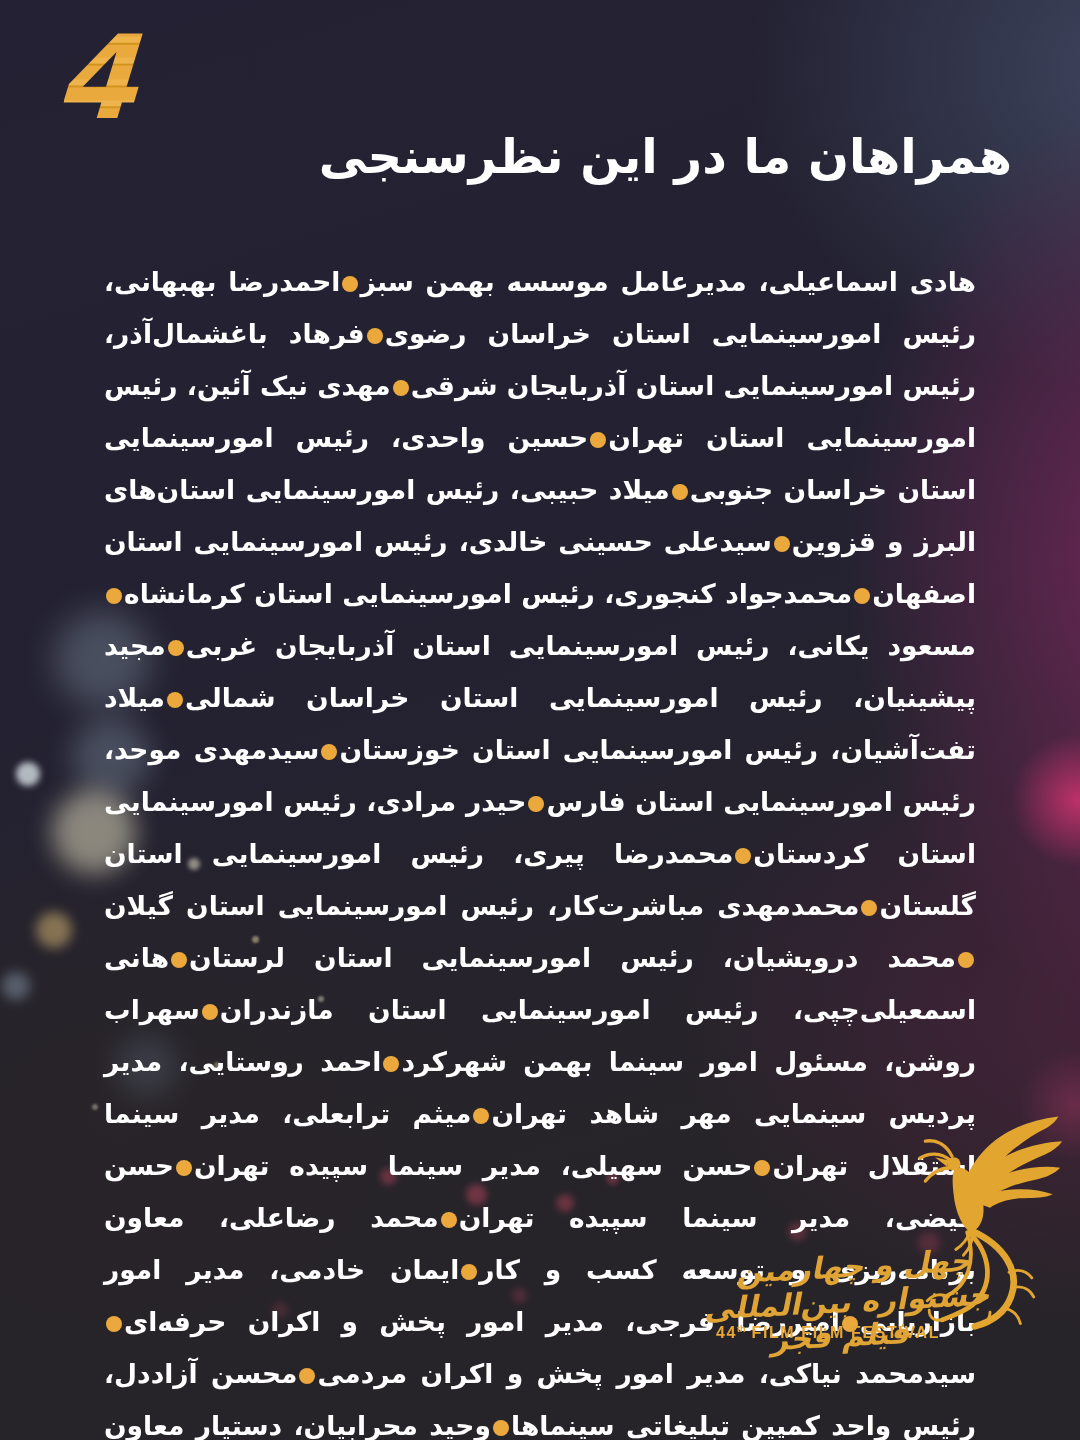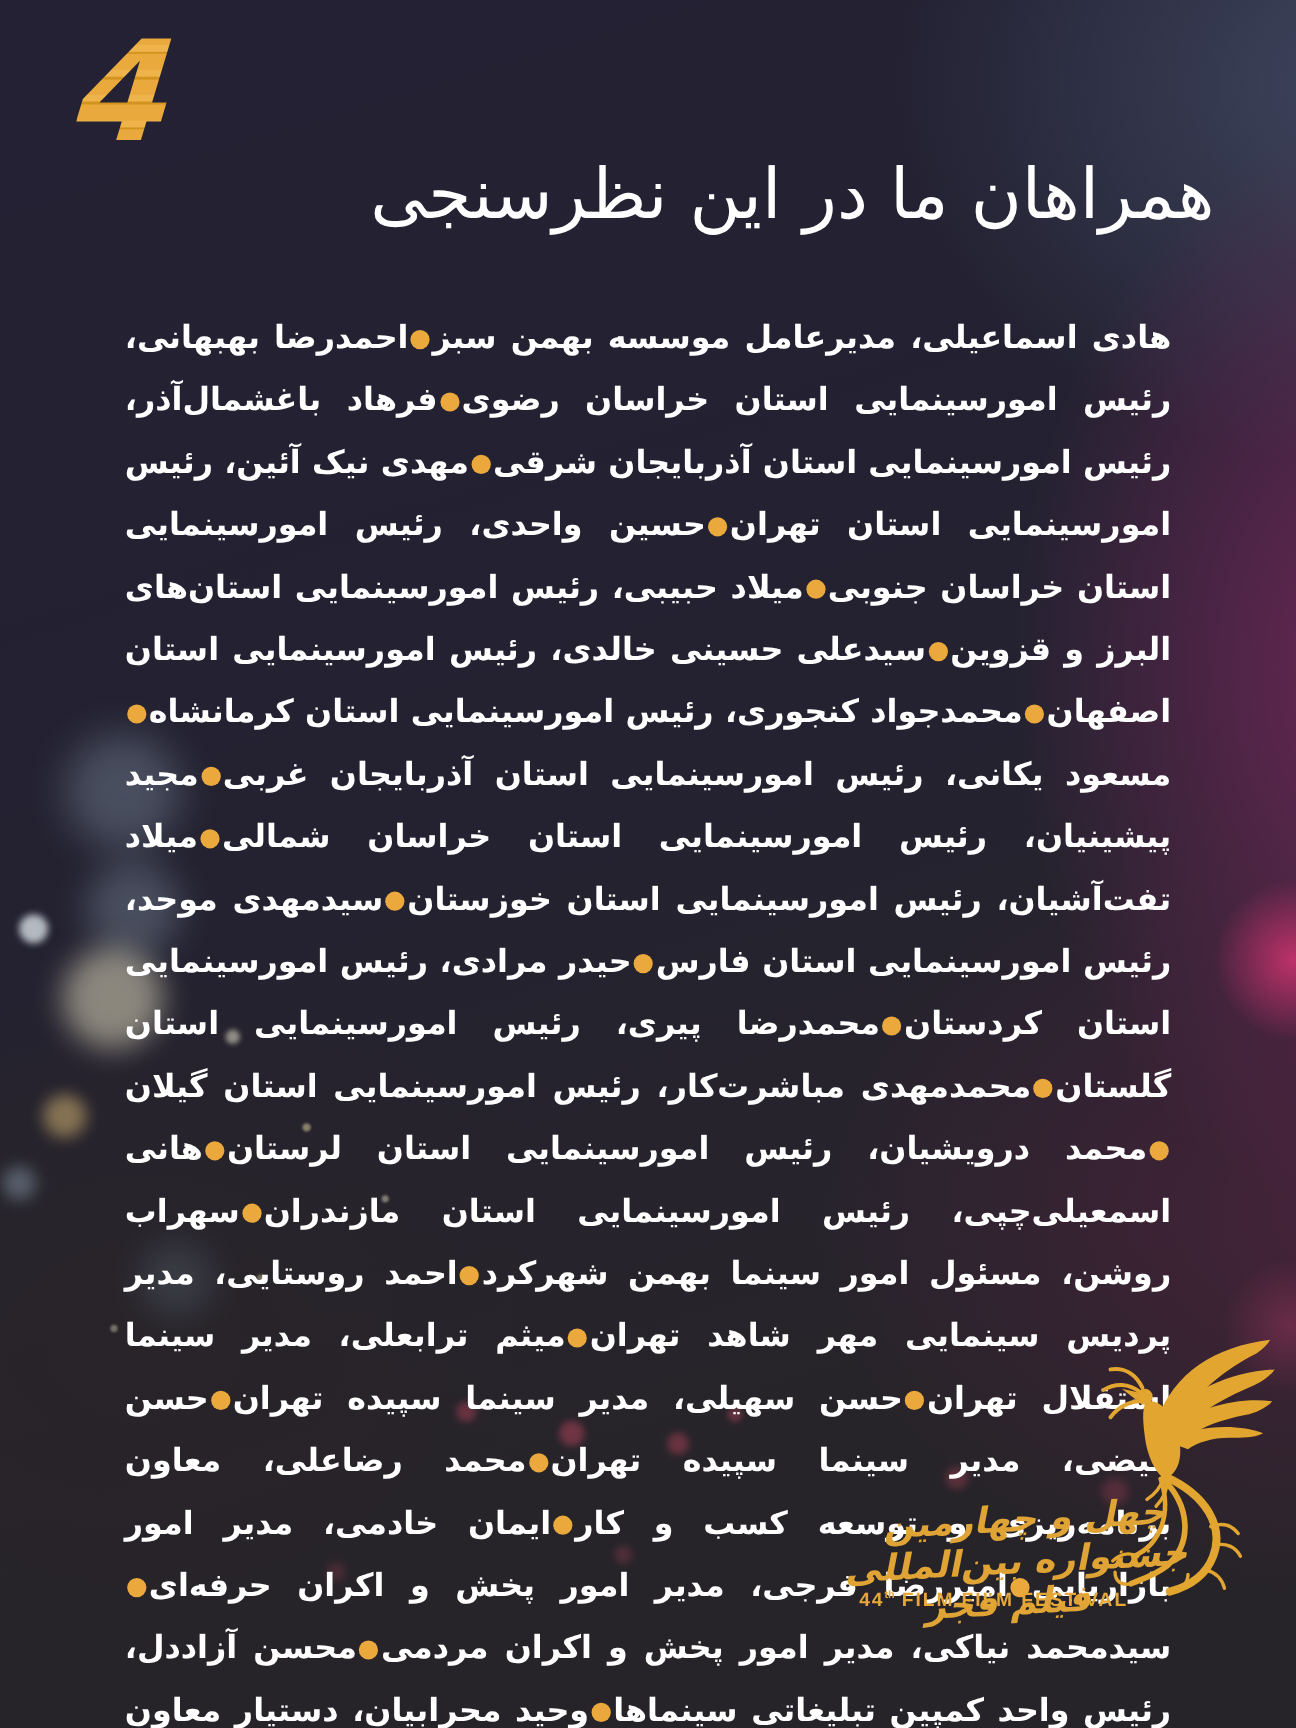--- a/index.html
+++ b/index.html
@@ -26,21 +26,21 @@
     letter-spacing:-10px;transform:skewX(-6deg);
     color:transparent;
     background:repeating-linear-gradient(0deg,#e9a93c 0 7px,#d3941f 7px 9px,#eeb44b 9px 15px,#e9a93c 15px 21px);
     -webkit-background-clip:text;background-clip:text;
   }
   .badge44 .d2{display:inline-block;transform:translateY(30px);}
   
   .title{
     position:absolute;top:128px;right:68px;
     direction:rtl;color:#ffffff;
-    font-size:58px;font-weight:normal;line-height:1.2;
+    font-size:48px;font-weight:bold;line-height:1.2;
     white-space:nowrap;
   }
   
   .credits{
     position:absolute;top:256px;left:104px;width:872px;
     direction:rtl;text-align:justify;
     color:#ffffff;font-size:26.5px;font-weight:bold;line-height:52px;
   }
   .credits .dot{
     display:inline-block;width:16px;height:16px;border-radius:50%;

